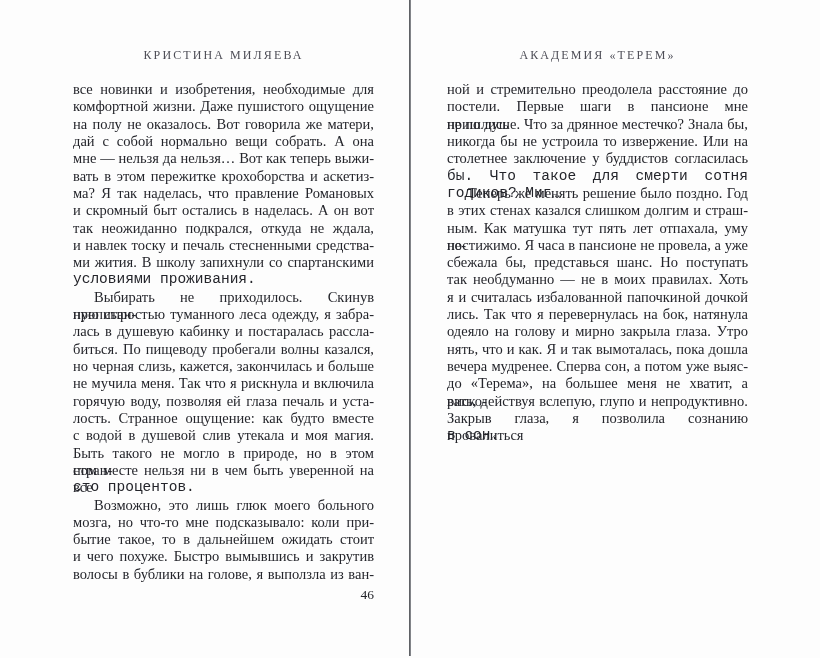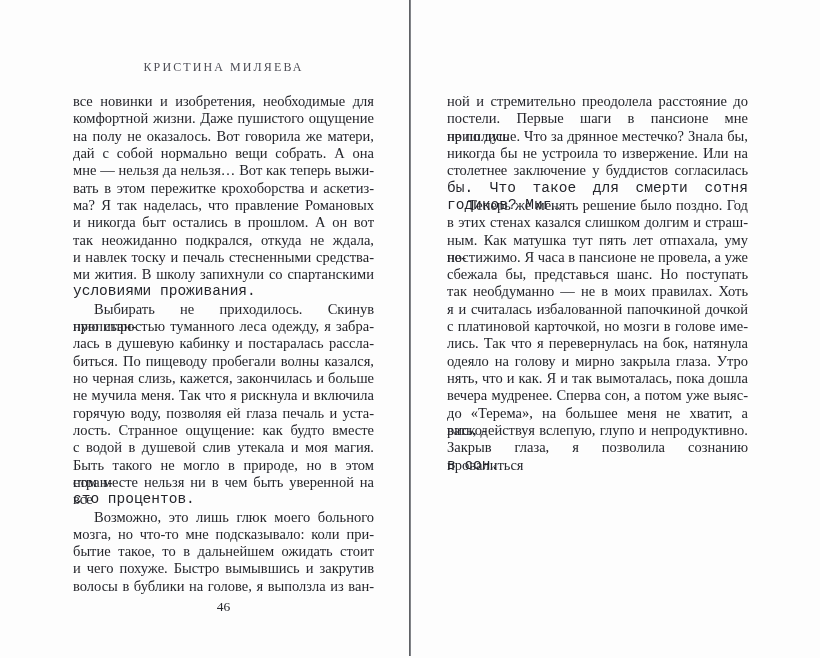--- a/index.html
+++ b/index.html
@@ -21,21 +21,21 @@
   .divider {
     position: absolute;
     left: 409px;
     top: 0;
     width: 2px;
     height: 656px;
     background: linear-gradient(to right, #4d4f54, #94969b);
   }
   .page {
     position: absolute;
-    top: 12px;
+    top: 0;
     width: 301px;
     height: 623px;
   }
   .page-left  { left: 73px; }
   .page-right { left: 447px; }
   .running-header {
     position: absolute;
     top: 48px;
     left: 0;
     width: 100%;
@@ -60,41 +60,41 @@
     text-justify: inter-word;
     color: var(--text, #24252b);
   }
   .line.flush-left { text-align-last: left; font-family: Liberation Mono, monospace; }
   .line.indent { text-indent: 21px; }
   .page-number {
     position: absolute;
     top: 587px;
     left: 0;
     width: 100%;
-    text-align: center;
+    text-align: right;
     font-size: 13.5px;
     color: var(--text, #24252b);
   }
 </style>
 </head>
 <body style="--background: #fdfdfd; --text: #24252b; --header: #4e4e57; --divider: #55575c;">
 
 <div class="spread">
 
   <div class="page page-left">
     <div class="running-header">КРИСТИНА МИЛЯЕВА</div>
     <div class="text-body">
         <div class="line">все новинки и изобретения, необходимые для</div>
         <div class="line">комфортной жизни. Даже пушистого ощущение</div>
         <div class="line">на полу не оказалось. Вот говорила же матери,</div>
         <div class="line">дай с собой нормально вещи собрать. А она</div>
         <div class="line">мне — нельзя да нельзя… Вот как теперь выжи-</div>
         <div class="line">вать в этом пережитке крохоборства и аскетиз-</div>
         <div class="line">ма? Я так наделась, что правление Романовых</div>
-        <div class="line">и никогда быт остались в прошлом. А он вот</div>
+        <div class="line">и скромный быт остались в наделась. А он вот</div>
         <div class="line">так неожиданно подкрался, откуда не ждала,</div>
         <div class="line">и навлек тоску и печаль стесненными средства-</div>
         <div class="line">ми жития. В школу запихнули со спартанскими</div>
         <div class="line flush-left">условиями проживания.</div>
         <div class="line indent">Выбирать не приходилось. Скинув пропитан-</div>
         <div class="line">ную сыростью туманного леса одежду, я забра-</div>
         <div class="line">лась в душевую кабинку и постаралась рассла-</div>
         <div class="line">биться. По пищеводу пробегали волны казался,</div>
         <div class="line">но черная слизь, кажется, закончилась и больше</div>
         <div class="line">не мучила меня. Так что я рискнула и включила</div>
@@ -109,35 +109,35 @@
         <div class="line">бытие такое, то в дальнейшем ожидать стоит</div>
         <div class="line">и чего похуже. Быстро вымывшись и закрутив</div>
         <div class="line">волосы в бублики на голове, я выползла из ван-</div>
       </div>
     <div class="page-number">46</div>
   </div>
 
   <div class="divider"></div>
 
   <div class="page page-right">
+    <div class="running-header">АКАДЕМИЯ «ТЕРЕМ»</div>
     <div class="text-body">
         <div class="line">ной и стремительно преодолела расстояние до</div>
         <div class="line">постели. Первые шаги в пансионе мне пришлись</div>
         <div class="line">не по душе. Что за дрянное местечко? Знала бы,</div>
         <div class="line">никогда бы не устроила то извержение. Или на</div>
         <div class="line">столетнее заключение у буддистов согласилась</div>
         <div class="line flush-left">бы. Что такое для смерти сотня годиков? Миг…</div>
         <div class="line indent">Теперь же менять решение было поздно. Год</div>
         <div class="line">в этих стенах казался слишком долгим и страш-</div>
         <div class="line">ным. Как матушка тут пять лет отпахала, уму не-</div>
         <div class="line">постижимо. Я часа в пансионе не провела, а уже</div>
         <div class="line">сбежала бы, представься шанс. Но поступать</div>
         <div class="line">так необдуманно — не в моих правилах. Хоть</div>
         <div class="line">я и считалась избалованной папочкиной дочкой</div>
-        <div class="line">с платиновой карточкой, но мозги в голове име-</div>
         <div class="line">лись. Так что я перевернулась на бок, натянула</div>
         <div class="line">одеяло на голову и мирно закрыла глаза. Утро</div>
         <div class="line">нять, что и как. Я и так вымоталась, пока дошла</div>
         <div class="line">вечера мудренее. Сперва сон, а потом уже выяс-</div>
         <div class="line">до «Терема», на большее меня не хватит, а риско-</div>
         <div class="line">вать, действуя вслепую, глупо и непродуктивно.</div>
         <div class="line">Закрыв глаза, я позволила сознанию провалиться</div>
         <div class="line flush-left">в сон.</div>
       </div>
   </div>

